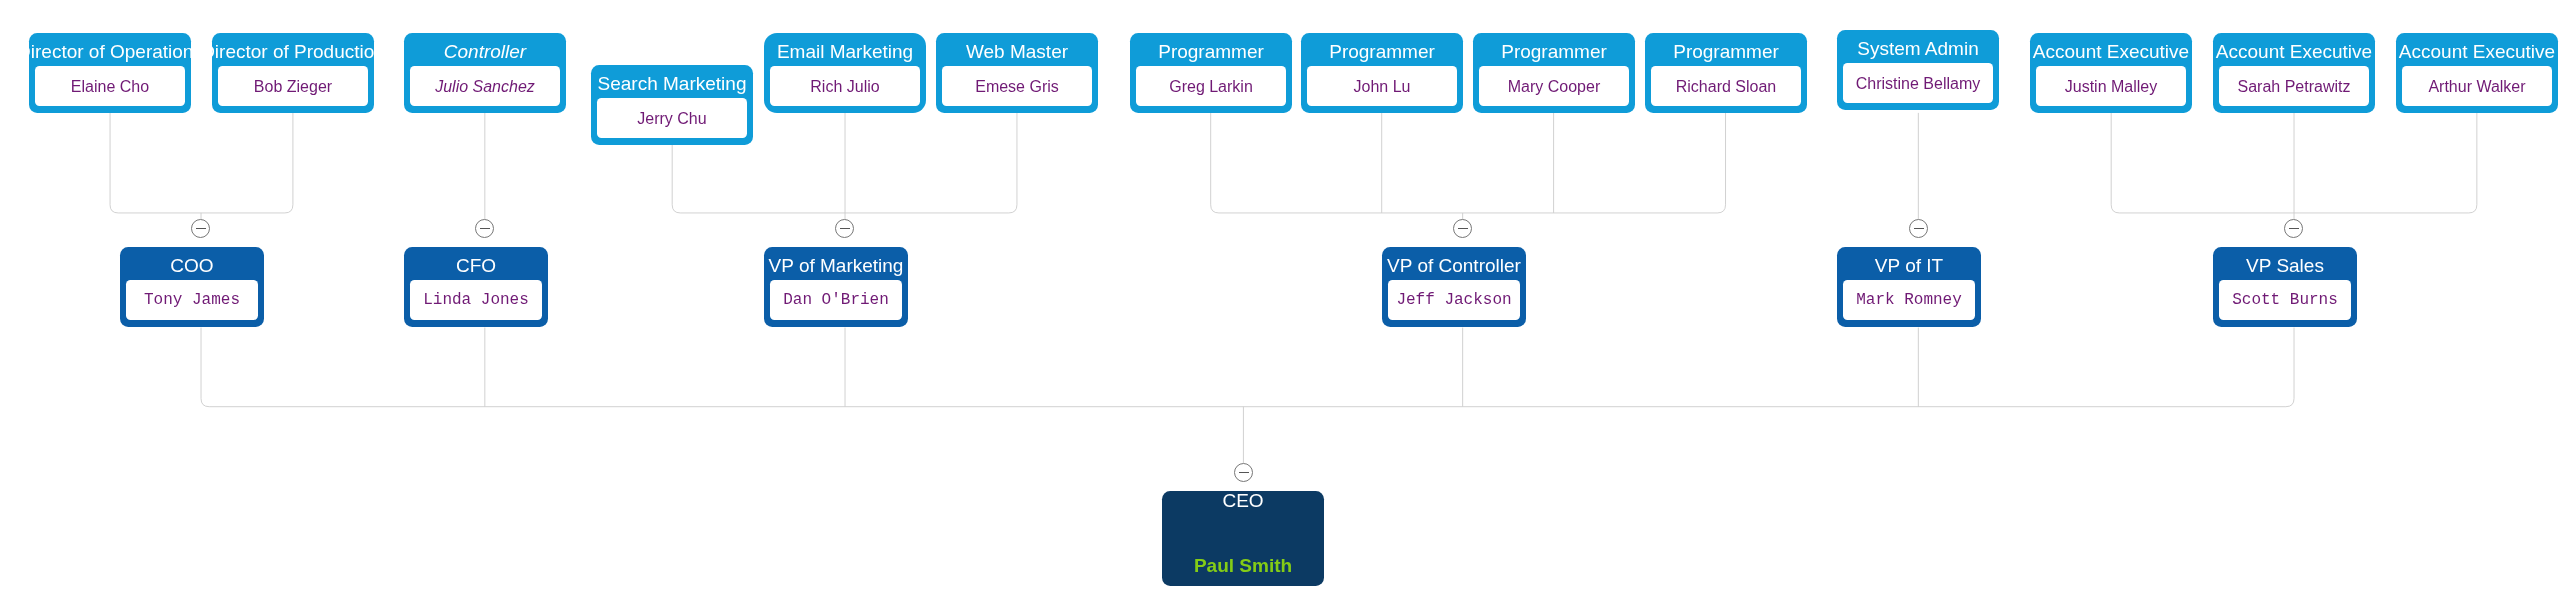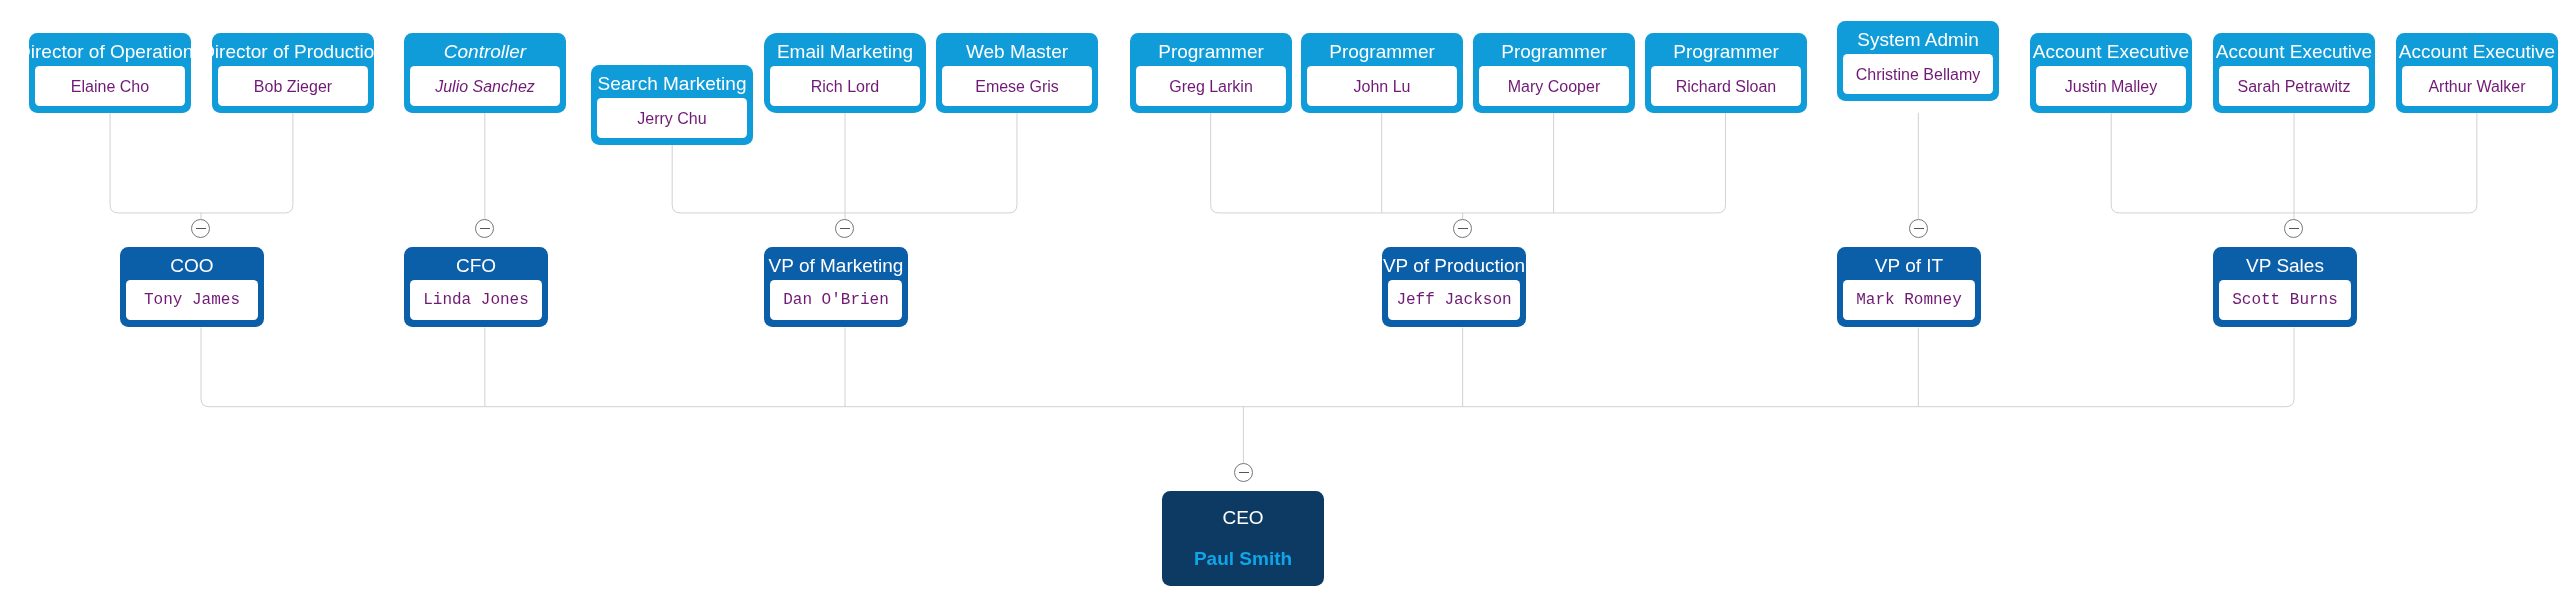--- a/index.html
+++ b/index.html
@@ -87,33 +87,34 @@
   .node.vp .person    { height: 40px; border-radius: 4.5px; font-family: Liberation Mono, monospace; }
 
   
   .node.ceo {
     width: 162px;
     height: 95px;
     background: #0c3a63;
     display: flex;
     flex-direction: column;
     align-items: center;
-    justify-content: center;
+    justify-content: flex-start;
     gap: 20px;
   }
   .node.ceo .title {
     height: auto;
     font-size: 19px;
   }
   .node.ceo .person {
     height: auto;
     background: transparent;
-    color: #0ea5e9;
+    color: #84cc16;
     font-size: 19px;
     font-weight: bold;
+    margin-top: 24px;
   }
 
   
   .toggle {
     position: absolute;
     width: 19px;
     height: 19px;
     border-radius: 50%;
     background: #ffffff;
     border: 0.9px solid #777777;
@@ -180,21 +181,21 @@
       <div class="node leaf" style="left: 404px; top: 33px; font-style: italic;">
         <div class="title">Controller</div>
         <div class="person">Julio Sanchez</div>
       </div>
       <div class="node leaf" style="left: 591px; top: 33px; margin-top: 32px;">
         <div class="title">Search Marketing</div>
         <div class="person">Jerry Chu</div>
       </div>
       <div class="node leaf" style="left: 764px; top: 33px; border-radius: 13px;">
         <div class="title">Email Marketing</div>
-        <div class="person">Rich Lord</div>
+        <div class="person">Rich Julio</div>
       </div>
       <div class="node leaf" style="left: 936px; top: 33px;">
         <div class="title">Web Master</div>
         <div class="person">Emese Gris</div>
       </div>
       <div class="node leaf" style="left: 1130px; top: 33px;">
         <div class="title">Programmer</div>
         <div class="person">Greg Larkin</div>
       </div>
       <div class="node leaf" style="left: 1301px; top: 33px;">
@@ -202,21 +203,21 @@
         <div class="person">John Lu</div>
       </div>
       <div class="node leaf" style="left: 1473px; top: 33px;">
         <div class="title">Programmer</div>
         <div class="person">Mary Cooper</div>
       </div>
       <div class="node leaf" style="left: 1645px; top: 33px;">
         <div class="title">Programmer</div>
         <div class="person">Richard Sloan</div>
       </div>
-      <div class="node leaf" style="left: 1837px; top: 21px;">
+      <div class="node leaf" style="left: 1837px; top: 30px;">
         <div class="title">System Admin</div>
         <div class="person">Christine Bellamy</div>
       </div>
       <div class="node leaf" style="left: 2030px; top: 33px;">
         <div class="title">Account Executive</div>
         <div class="person">Justin Malley</div>
       </div>
       <div class="node leaf" style="left: 2213px; top: 33px;">
         <div class="title">Account Executive</div>
         <div class="person">Sarah Petrawitz</div>
@@ -234,21 +235,21 @@
         <div class="title">CFO</div>
         <div class="person">Linda Jones</div>
       </div>
       <div class="toggle" title="−" style="left: 475px; top: 219px;"></div>
       <div class="node vp" style="left: 764px; top: 247px;">
         <div class="title">VP of Marketing</div>
         <div class="person">Dan O'Brien</div>
       </div>
       <div class="toggle" title="−" style="left: 835px; top: 219px;"></div>
       <div class="node vp" style="left: 1382px; top: 247px;">
-        <div class="title">VP of Production</div>
+        <div class="title">VP of Controller</div>
         <div class="person">Jeff Jackson</div>
       </div>
       <div class="toggle" title="−" style="left: 1453px; top: 219px;"></div>
       <div class="node vp" style="left: 1837px; top: 247px;">
         <div class="title">VP of IT</div>
         <div class="person">Mark Romney</div>
       </div>
       <div class="toggle" title="−" style="left: 1909px; top: 219px;"></div>
       <div class="node vp" style="left: 2213px; top: 247px;">
         <div class="title">VP Sales</div>

